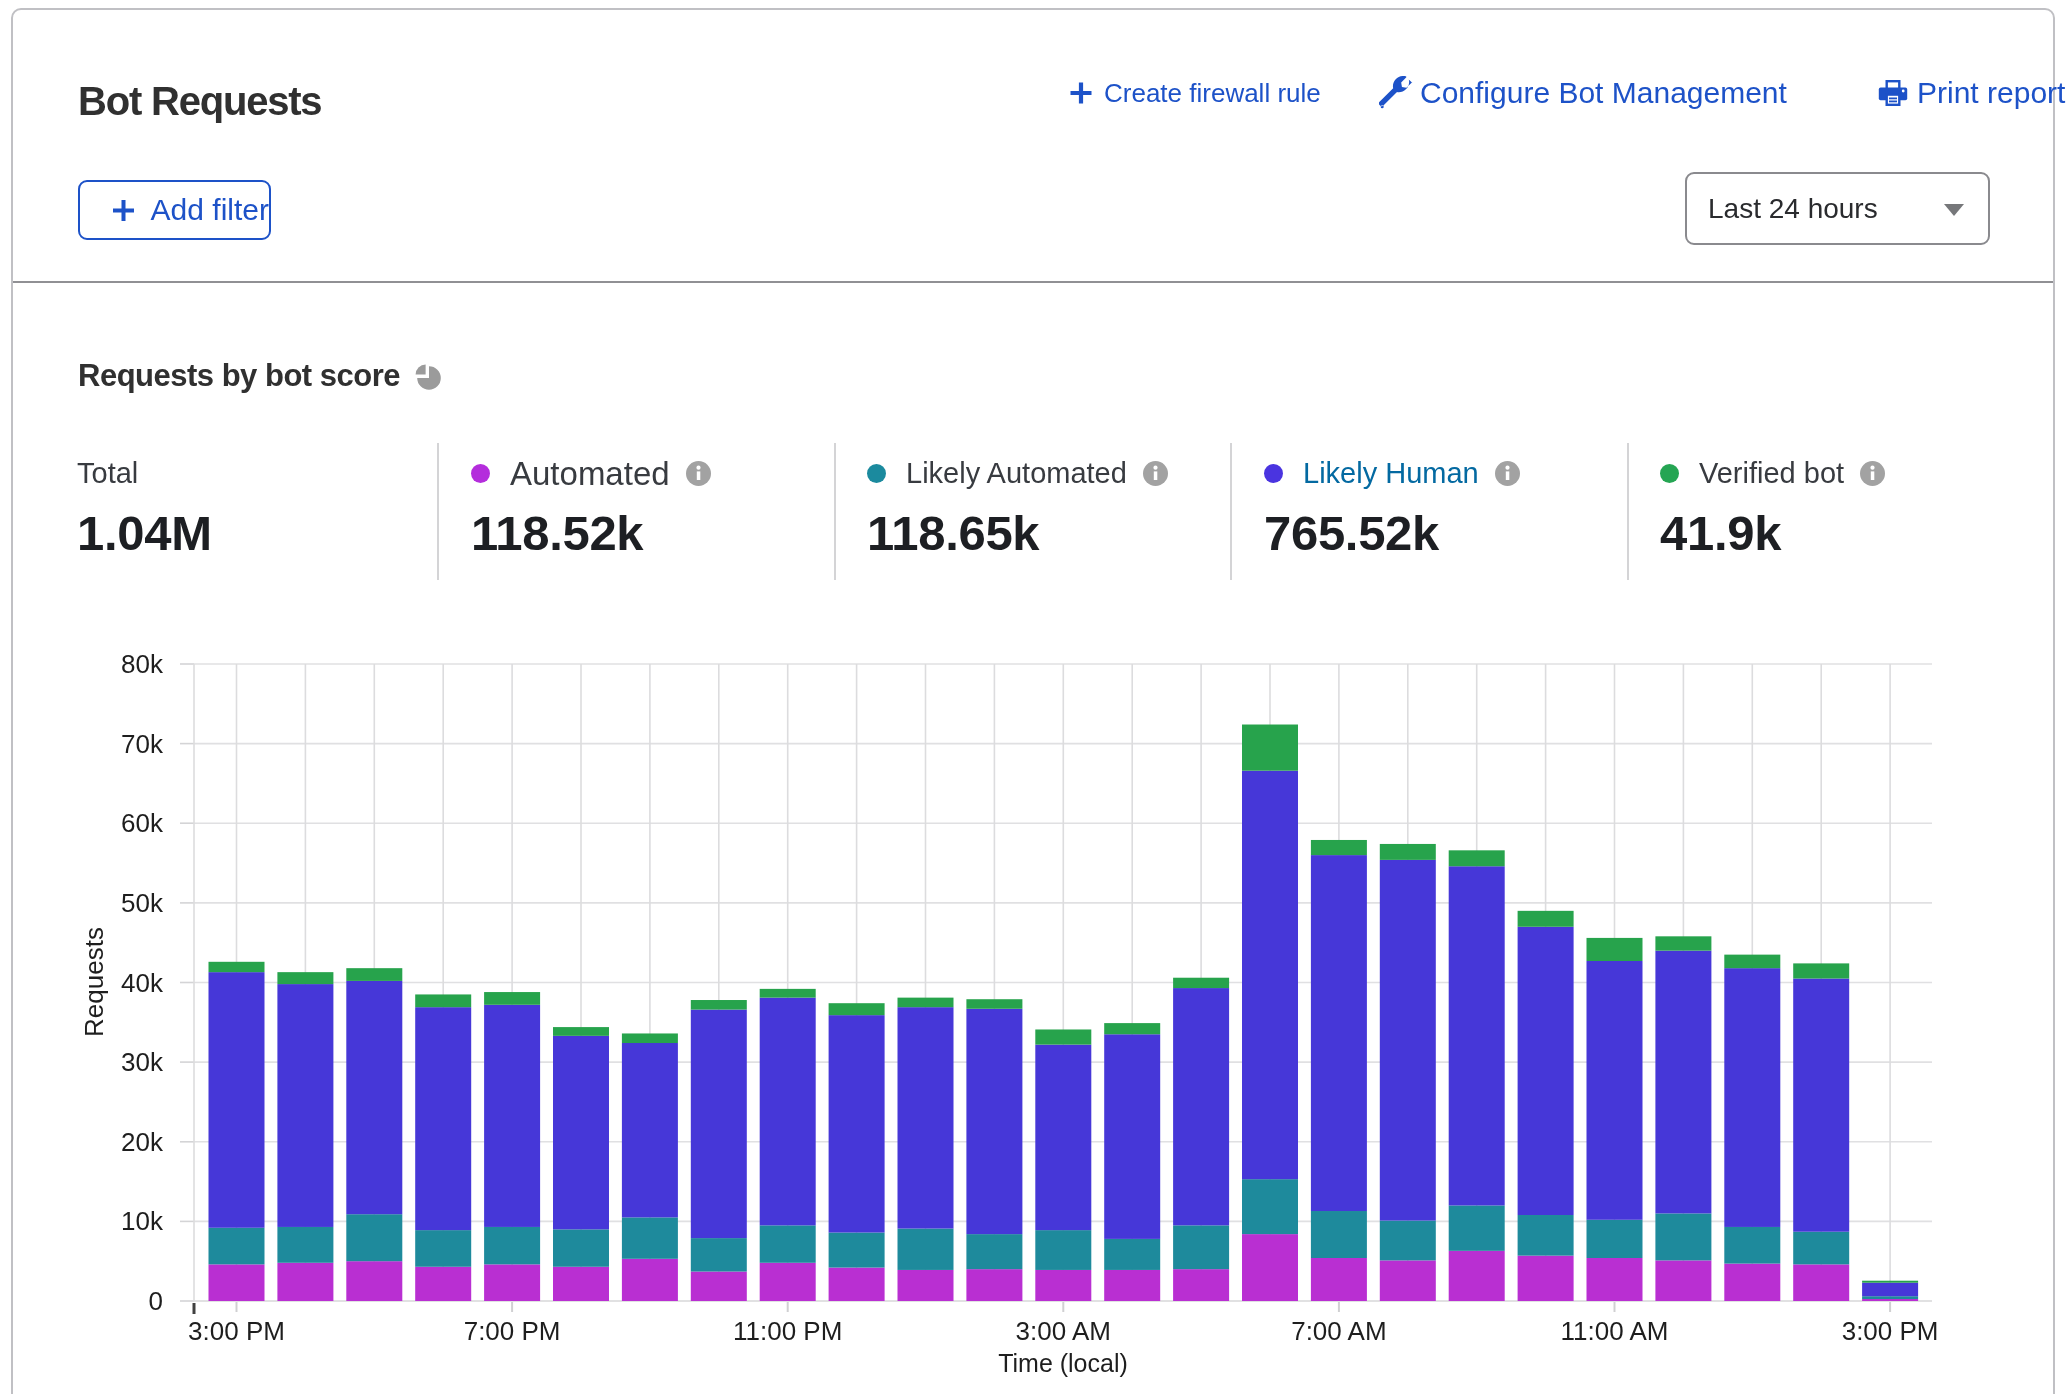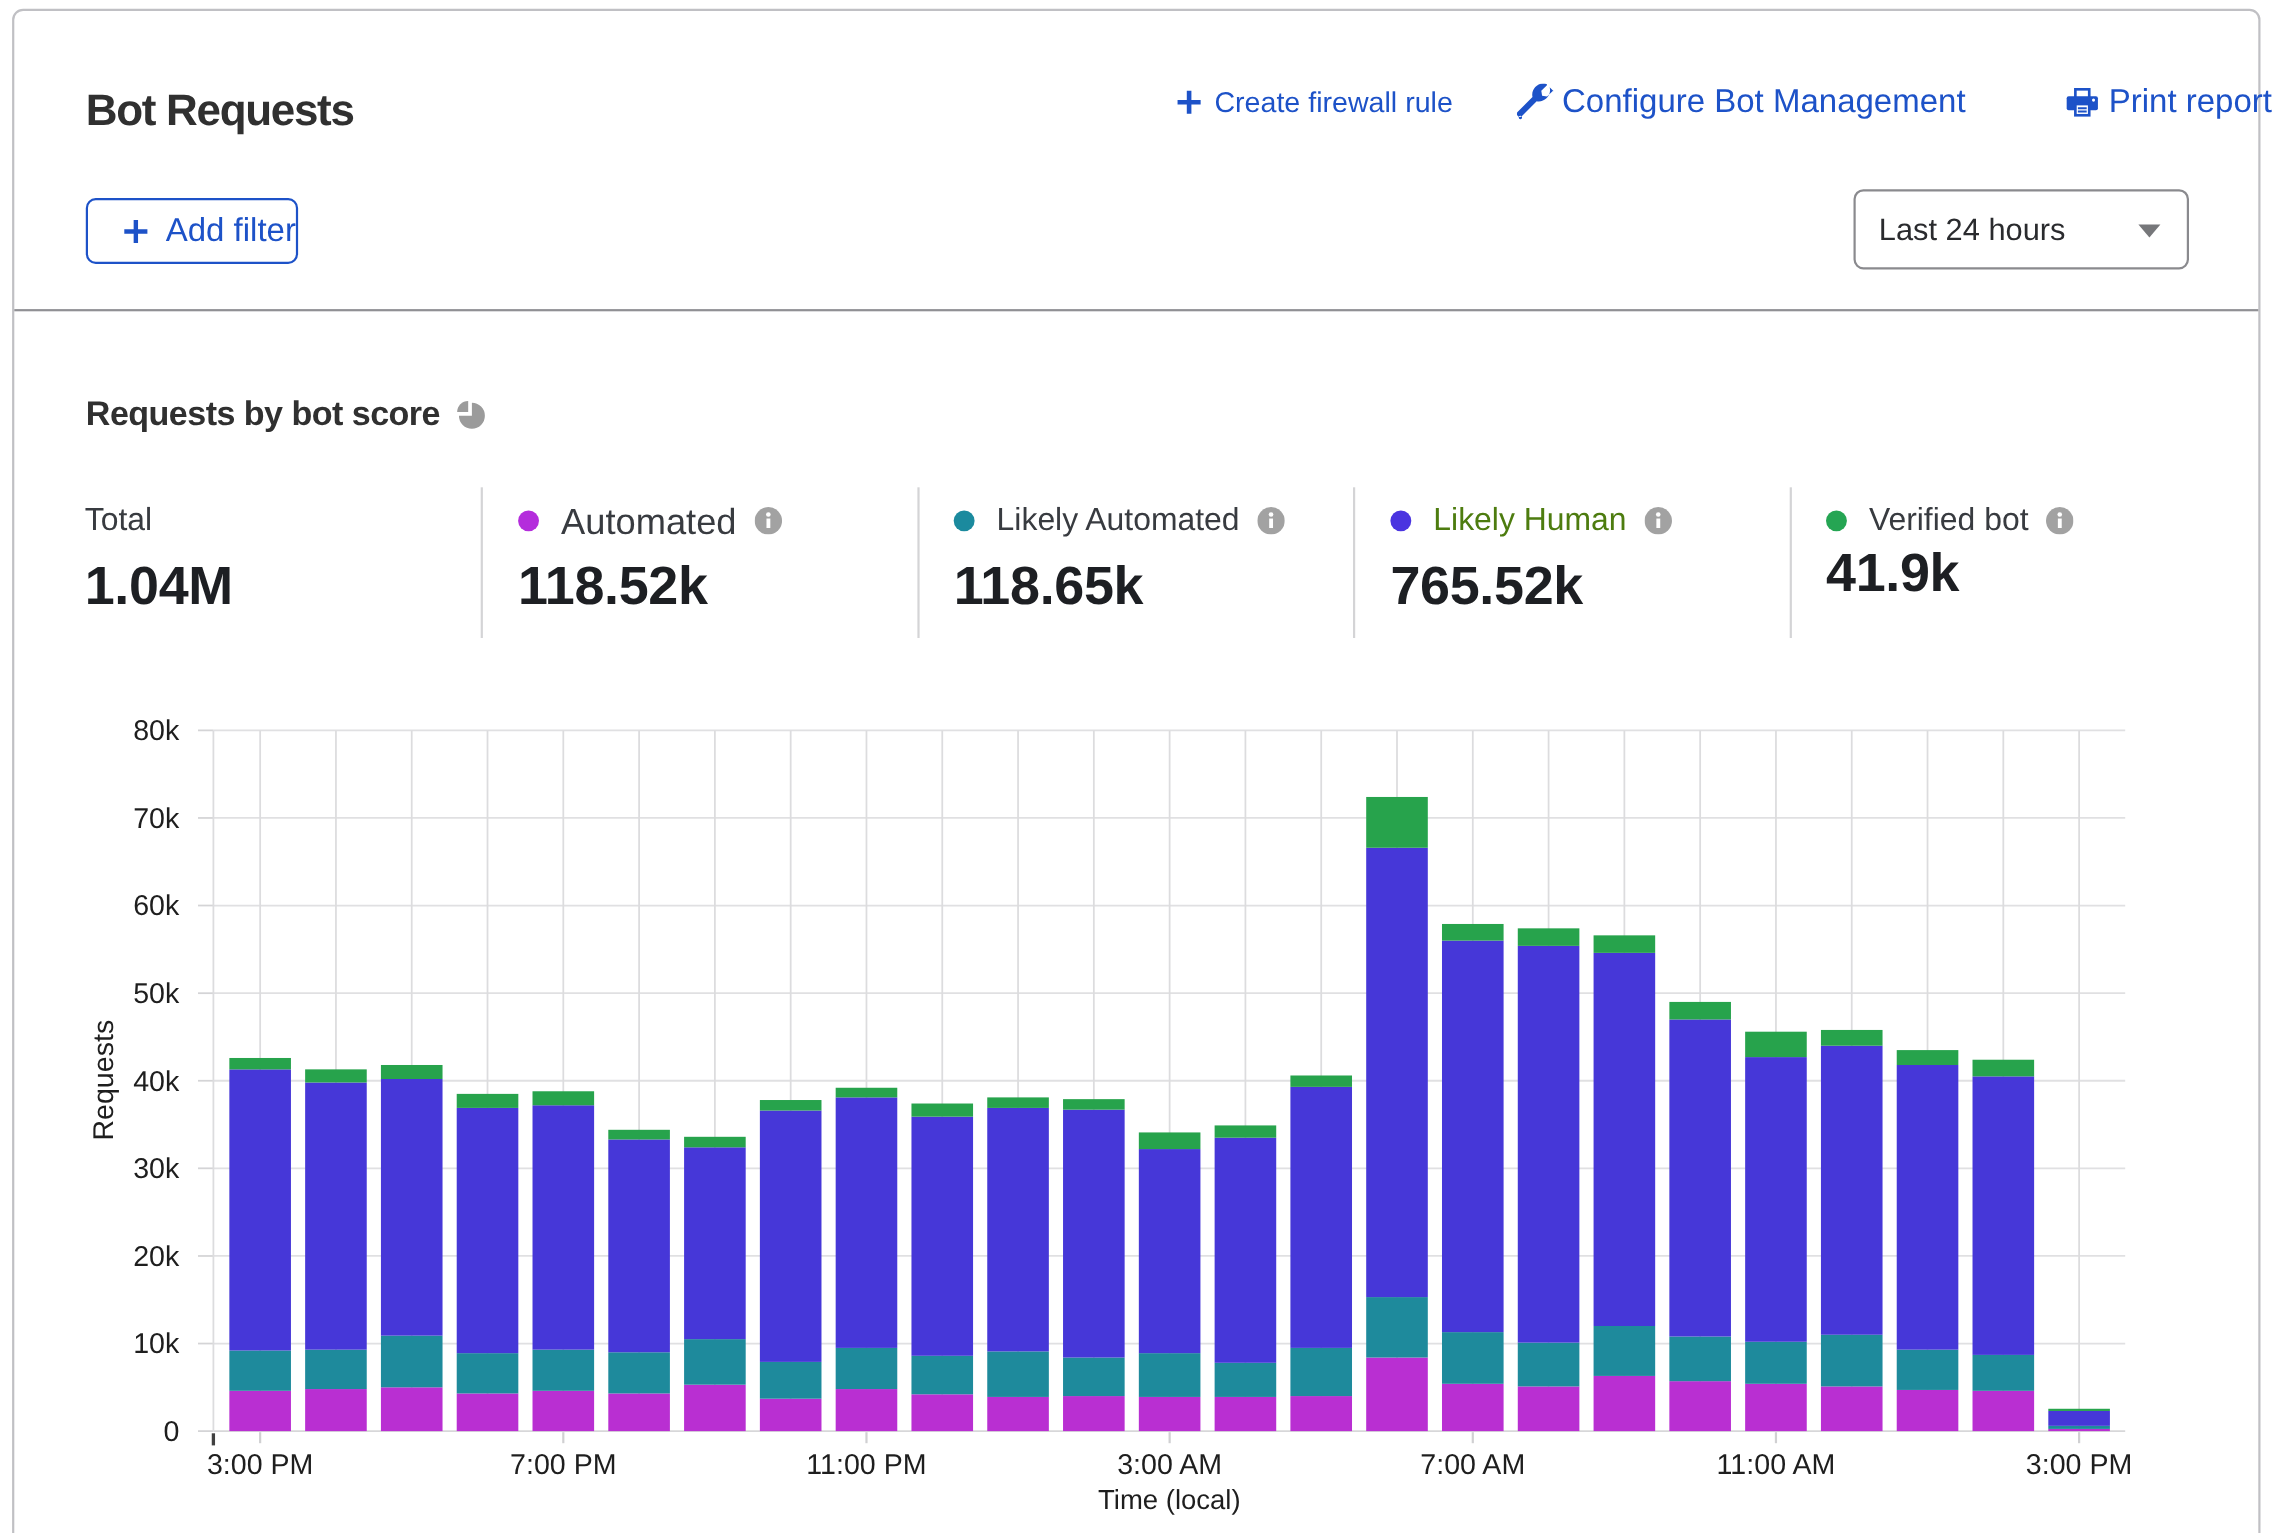--- a/index.html
+++ b/index.html
@@ -83,42 +83,42 @@
       <span>Likely Automated</span>
       <svg width="25" height="25" viewBox="0 0 25 25" style="margin-left:16px;flex:none">
         <circle cx="12.5" cy="12.5" r="12.5" fill="#a2a2a2"></circle>
         <rect x="10.8" y="10.4" width="3.5" height="8.6" fill="#fff"></rect>
         <circle cx="12.5" cy="6.7" r="2.1" fill="#fff"></circle>
       </svg>
     </div>
   <div style="margin-top:15px;font-size:49px;font-weight:700;color:#1d1f23;letter-spacing:-0.3px">118.65k</div>
 </div>
 <div style="position:absolute;left:1264px;top:457px">
-  <div style="display:flex;align-items:center;height:33px;font-size:29px;color:#4d7c0f">
+  <div style="display:flex;align-items:center;height:33px;font-size:29px;color:#0369a1">
       <span style="width:19px;height:19px;border-radius:50%;background:#4a34e0;margin-right:20px;flex:none"></span>
       <span>Likely Human</span>
       <svg width="25" height="25" viewBox="0 0 25 25" style="margin-left:16px;flex:none">
         <circle cx="12.5" cy="12.5" r="12.5" fill="#a2a2a2"></circle>
         <rect x="10.8" y="10.4" width="3.5" height="8.6" fill="#fff"></rect>
         <circle cx="12.5" cy="6.7" r="2.1" fill="#fff"></circle>
       </svg>
     </div>
   <div style="margin-top:15px;font-size:49px;font-weight:700;color:#1d1f23;letter-spacing:-0.3px">765.52k</div>
 </div>
 <div style="position:absolute;left:1660px;top:457px">
   <div style="display:flex;align-items:center;height:33px;font-size:29px;color:#383b40">
       <span style="width:19px;height:19px;border-radius:50%;background:#25a553;margin-right:20px;flex:none"></span>
       <span>Verified bot</span>
       <svg width="25" height="25" viewBox="0 0 25 25" style="margin-left:16px;flex:none">
         <circle cx="12.5" cy="12.5" r="12.5" fill="#a2a2a2"></circle>
         <rect x="10.8" y="10.4" width="3.5" height="8.6" fill="#fff"></rect>
         <circle cx="12.5" cy="6.7" r="2.1" fill="#fff"></circle>
       </svg>
     </div>
-  <div style="margin-top:3px;font-size:49px;font-weight:700;color:#1d1f23;letter-spacing:-0.3px">41.9k</div>
+  <div style="margin-top:15px;font-size:49px;font-weight:700;color:#1d1f23;letter-spacing:-0.3px">41.9k</div>
 </div>
 <div style="position:absolute;left:437px;top:443px;width:2px;height:137px;background:#d4d4d6"></div>
 <div style="position:absolute;left:833.5px;top:443px;width:2px;height:137px;background:#d4d4d6"></div>
 <div style="position:absolute;left:1230px;top:443px;width:2px;height:137px;background:#d4d4d6"></div>
 <div style="position:absolute;left:1626.5px;top:443px;width:2px;height:137px;background:#d4d4d6"></div>
 
 <svg style="position:absolute;left:0;top:620px" width="2070" height="774" viewBox="0 620 2070 774" xmlns="http://www.w3.org/2000/svg">
 <line x1="194.0" y1="1301.0" x2="1932.0" y2="1301.0" stroke="#d7d7d9" stroke-width="1.6"></line>
 <line x1="180" y1="1301.0" x2="194.0" y2="1301.0" stroke="#d4d4d6" stroke-width="1.6"></line>
 <line x1="194.0" y1="1221.4" x2="1932.0" y2="1221.4" stroke="#e0e0e2" stroke-width="1.6"></line>

